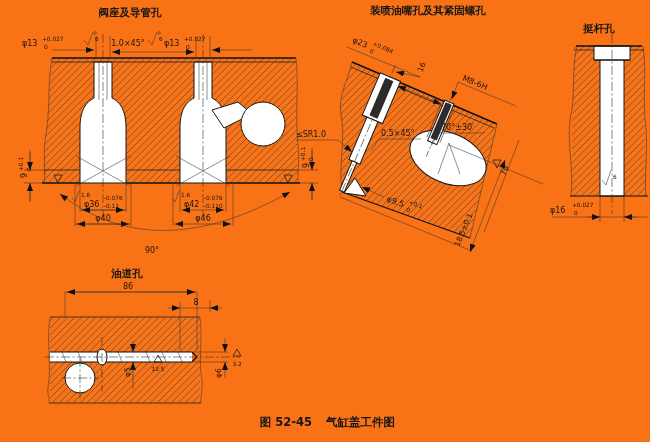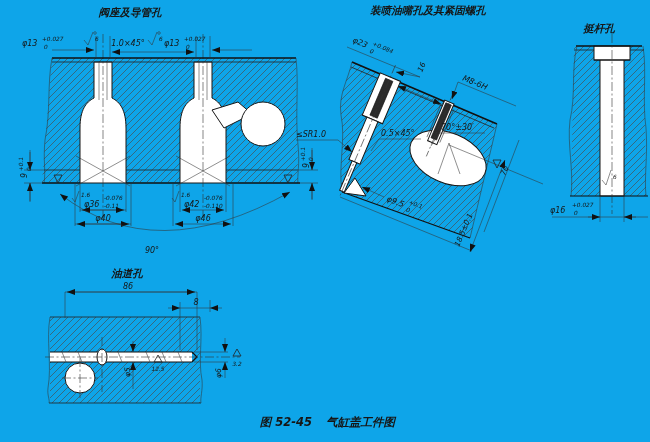--- a/index.html
+++ b/index.html
@@ -1,17 +1,17 @@
 <!DOCTYPE html>
 <html><head>
 <meta charset="utf-8">
 <style>
   html,body{margin:0;padding:0;background:#d8d8d4;}
-  #page{position:relative;width:650px;height:442px;background:#0ea5e9;overflow:hidden;
-        font-family:"DejaVu Sans",sans-serif;font-style:italic;}
+  #page{position:relative;width:650px;height:442px;background:#f97316;overflow:hidden;
+        font-family:"DejaVu Sans",sans-serif;}
   svg{position:absolute;left:0;top:0;}
   text{font-family:"DejaVu Sans",sans-serif;fill:#161616;}
   .t-title{font-size:10.5px;font-weight:bold;}
   .t-cap{font-size:11.5px;font-weight:bold;}
   .t-main{font-size:8px;}
   .t-dim{font-size:7.6px;}
   .t-sm{font-size:5.8px;}
   .ln{stroke:#222;stroke-width:.8;fill:none;}
   .ln2{stroke:#111;stroke-width:1.7;fill:none;}
   .ln3{stroke:#111;stroke-width:1.2;fill:none;}

